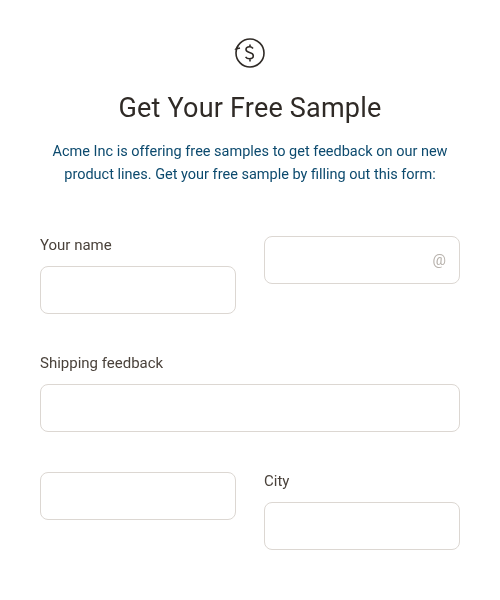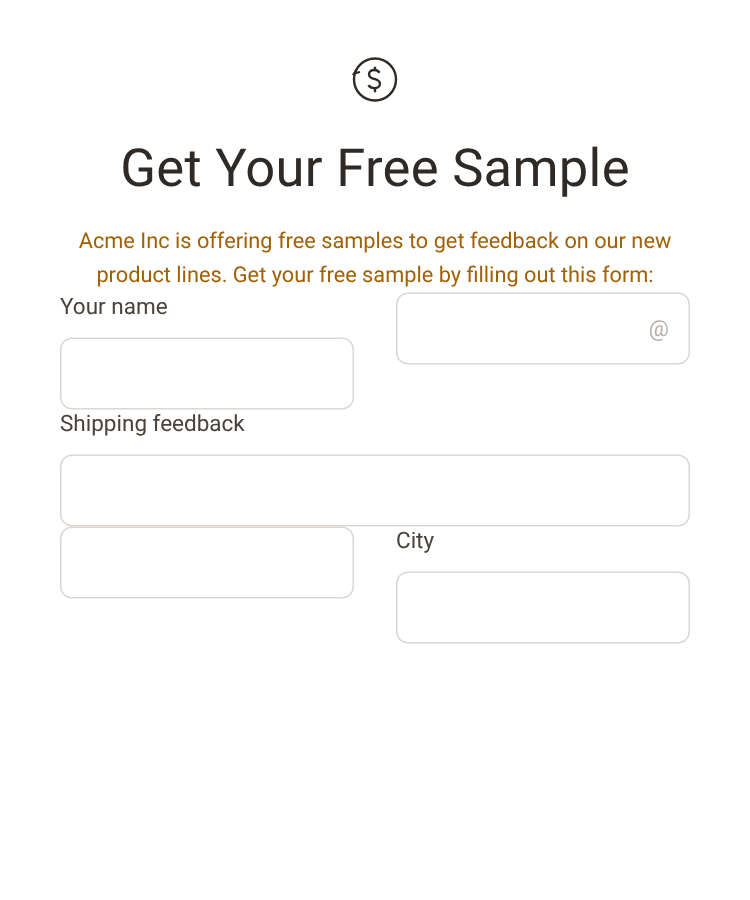--- a/index.html
+++ b/index.html
@@ -10,36 +10,38 @@
     color: #3a332e;
     padding: 36px 40px 0 40px;
   }
   .icon-wrap {
     display: flex;
     justify-content: center;
     margin-bottom: 18px;
   }
   .title {
     text-align: center;
-    font-size: 35px;
+    font-size: 27px;
     font-weight: 400;
     color: #2f2a26;
     letter-spacing: 0.2px;
     margin-bottom: 16px;
   }
   .subtitle {
     text-align: center;
     font-size: 14.5px;
-    color: #a16207;
+    color: #0c4a6e;
     line-height: 1.6;
     padding: 0 8px;
+    margin-bottom: 50px;
   }
   .form {
     display: flex;
     flex-direction: column;
+    gap: 40px;
   }
   .row {
     display: flex;
     gap: 28px;
   }
   .field {
     flex: 1;
     display: flex;
     flex-direction: column;
     gap: 12px;

